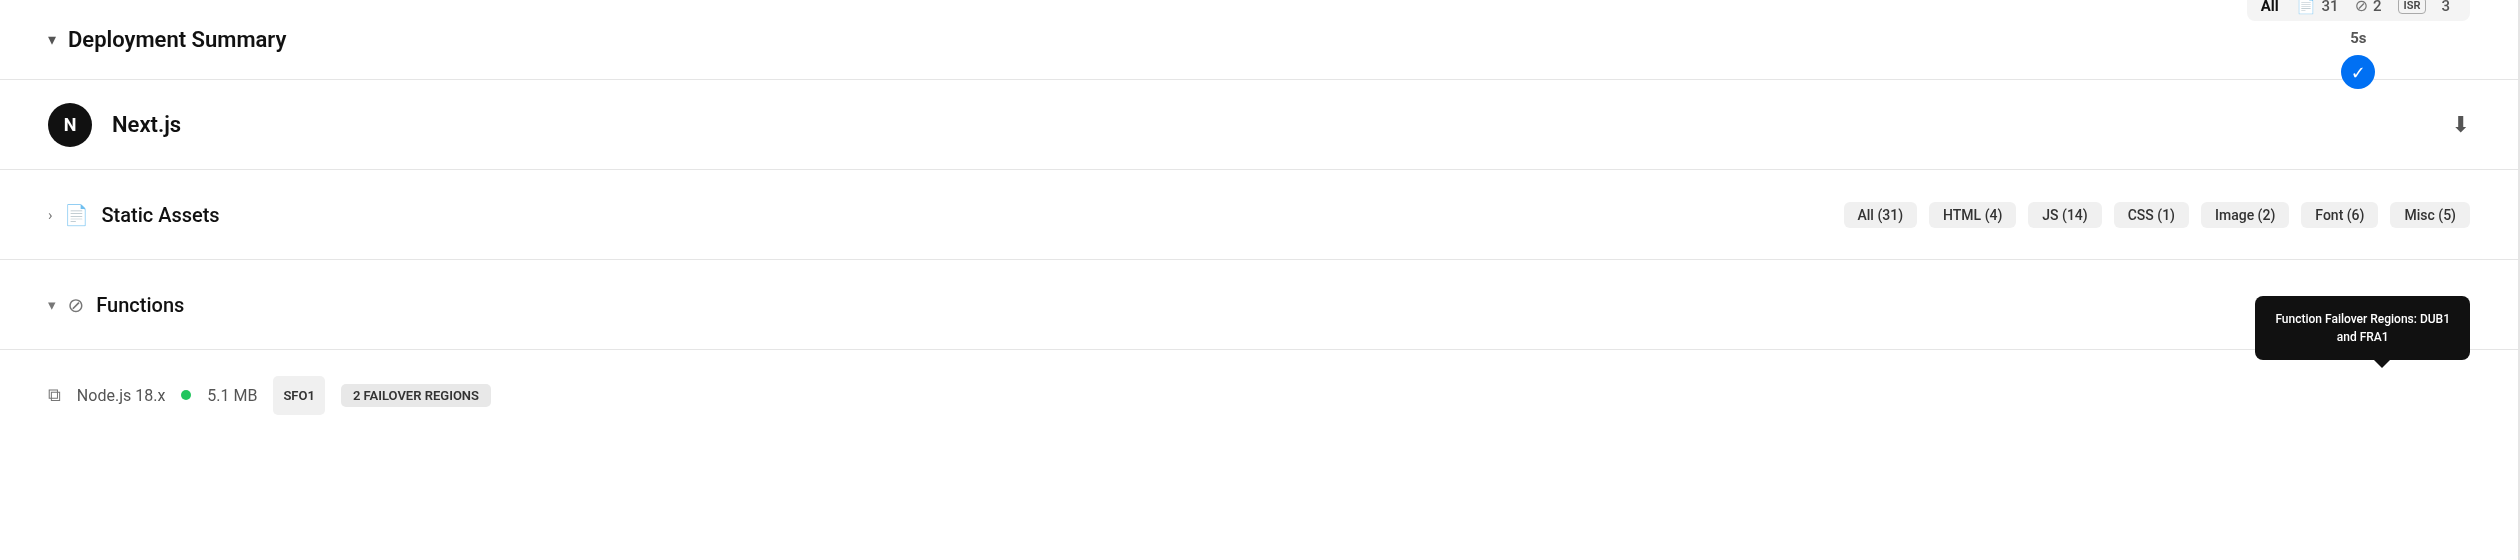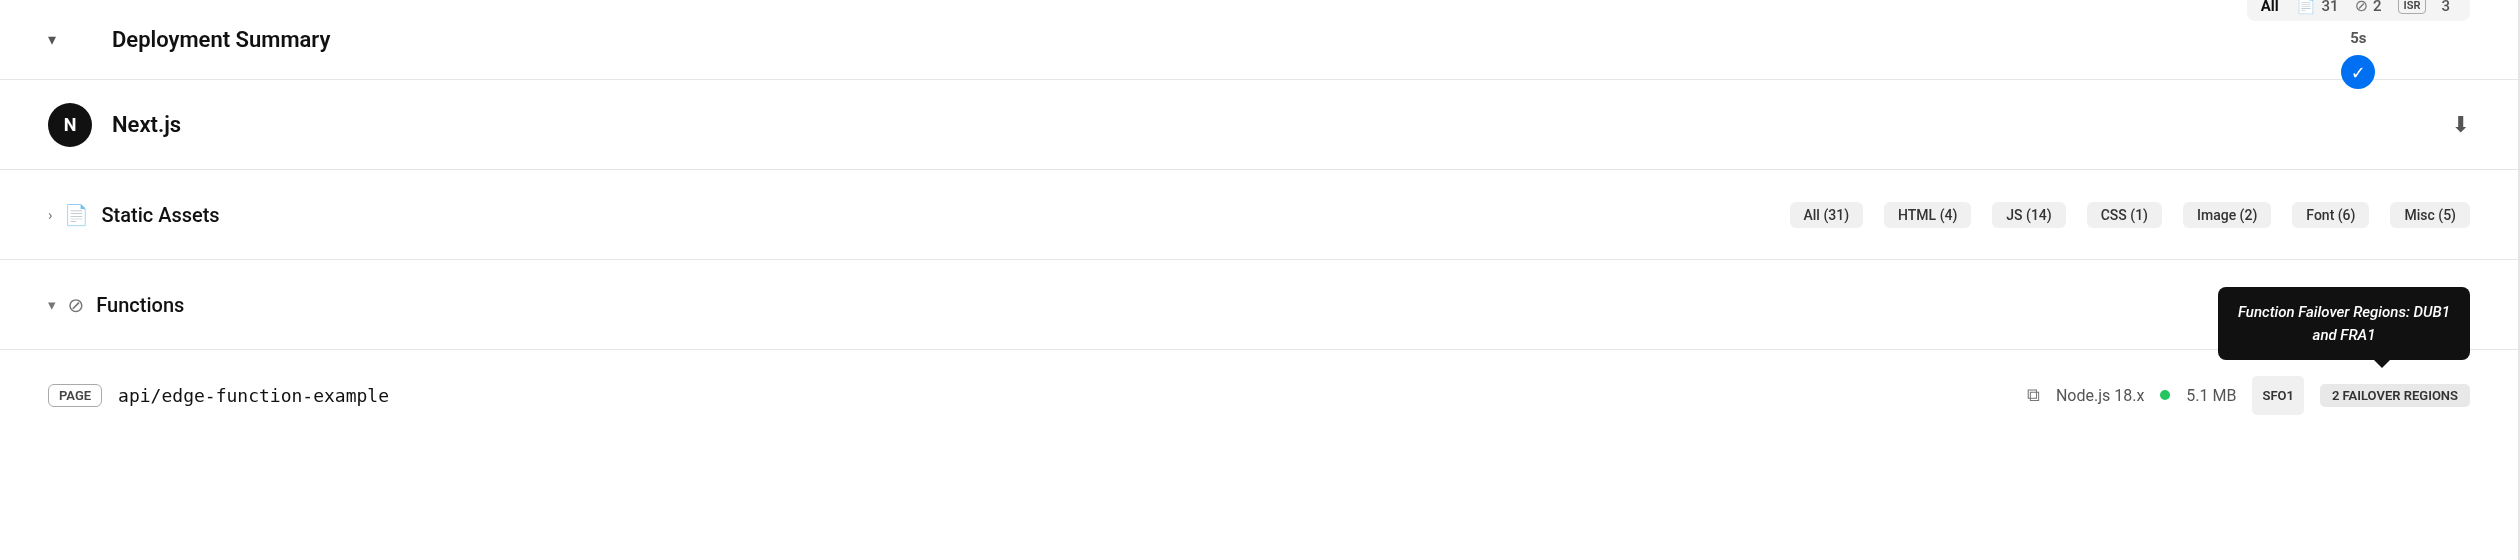--- a/index.html
+++ b/index.html
@@ -40,21 +40,20 @@
     .chevron-icon {
       font-size: 16px;
       color: #555;
       cursor: pointer;
     }
 
     .header-title {
       font-size: 22px;
       font-weight: 600;
       color: #111;
-      margin-left: 44px;
     }
 
     .header-right {
       display: flex;
       align-items: center;
       gap: 8px;
       flex-direction: column;
     }
 
     .filter-bar {
@@ -185,21 +184,21 @@
 
     .section-title {
       font-size: 20px;
       font-weight: 500;
       color: #111;
     }
 
     .tags-right {
       display: flex;
       align-items: center;
-      gap: 21px;
+      gap: 12px;
     }
 
     .tag {
       background: #f0f0f0;
       border-radius: 6px;
       padding: 5px 14px;
       font-size: 14px;
       font-weight: 500;
       color: #333;
       cursor: pointer;
@@ -304,27 +303,26 @@
 
     
     .tooltip {
       position: absolute;
       right: 48px;
       bottom: 80px;
       background: #111;
       color: #fff;
       border-radius: 8px;
       padding: 14px 20px;
-      font-size: 15px;
+      font-size: 12px;
       font-weight: 500;
       text-align: center;
       line-height: 1.5;
       white-space: nowrap;
       z-index: 10;
-      font-style: italic;
     }
 
     .tooltip::after {
       content: '';
       position: absolute;
       bottom: -8px;
       right: 80px;
       width: 0;
       height: 0;
       border-left: 8px solid transparent;
@@ -395,24 +393,20 @@
 
   <div class="functions-row">
     <div class="functions-left">
       <span class="section-chevron">▾</span>
       <span class="functions-icon">⊘</span>
       <span class="section-title">Functions</span>
     </div>
   </div>
 
   <div class="api-row">
-    <div class="api-left">
-      <span class="page-badge">PAGE</span>
-      <span class="api-path">api/edge-function-example</span>
-    </div>
     <div class="api-right">
       <span class="copy-icon">⧉</span>
       <span class="runtime-text">Node.js 18.x</span>
       <div class="green-dot"></div>
       <span class="file-size">5.1 MB</span>
       <span class="region-badge">SFO1</span>
       <span class="failover-badge">2 FAILOVER REGIONS</span>
     </div>
 
     <div class="tooltip">

